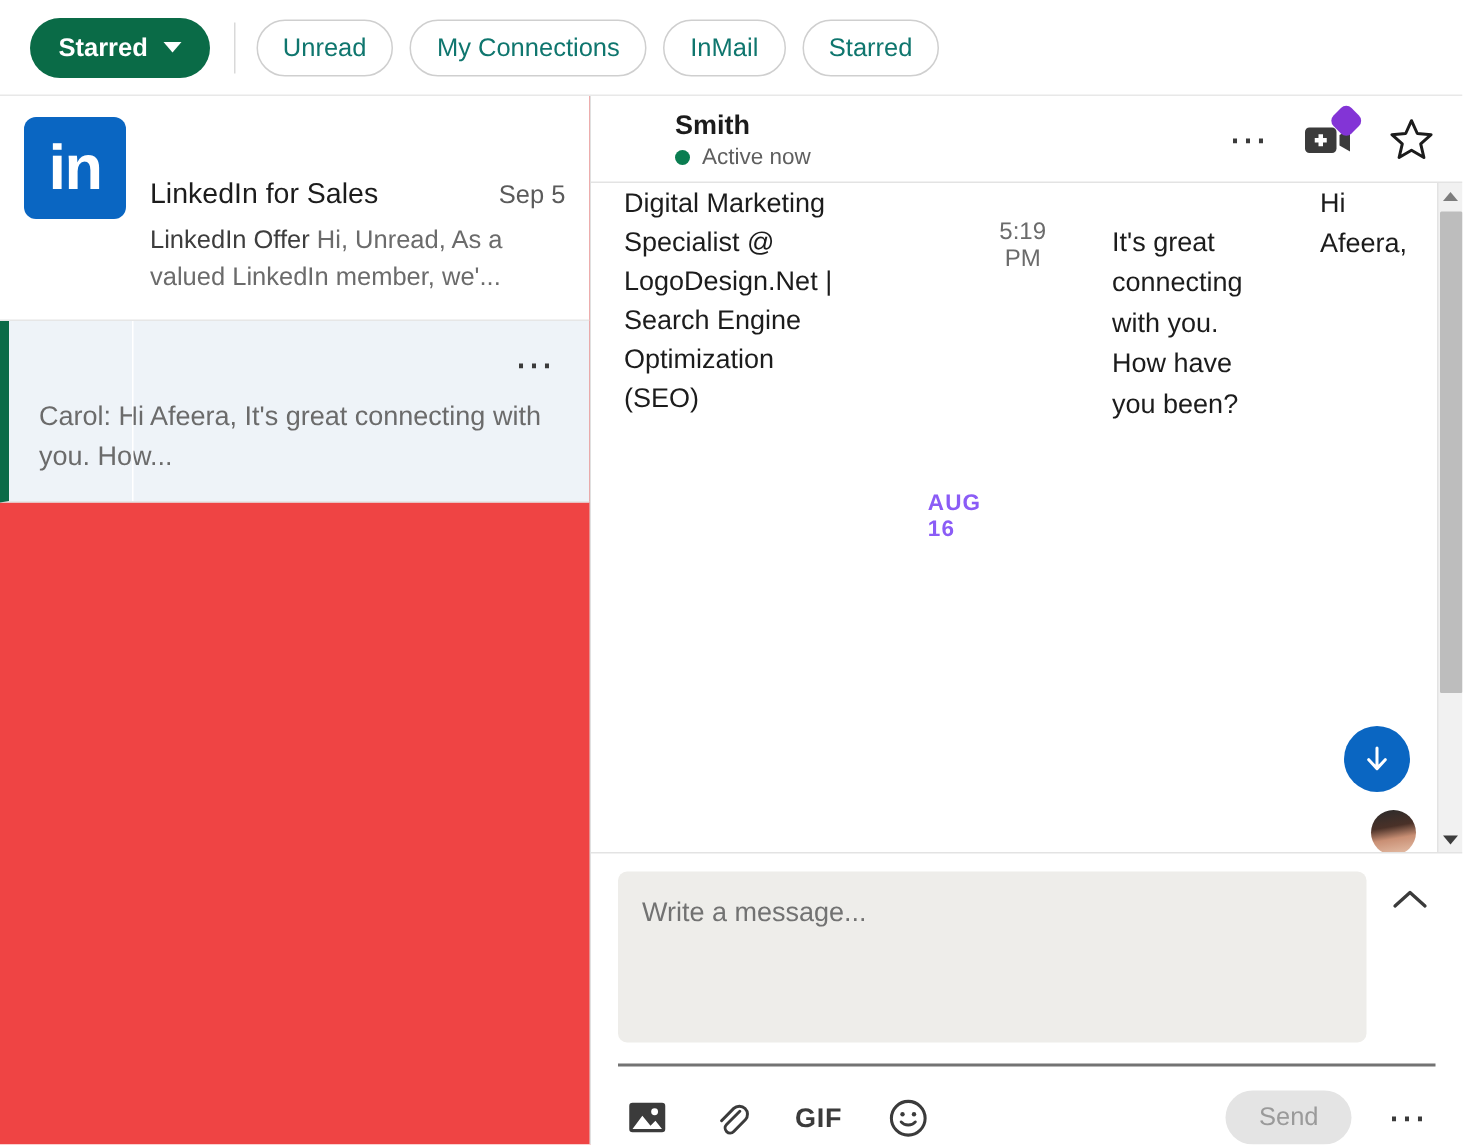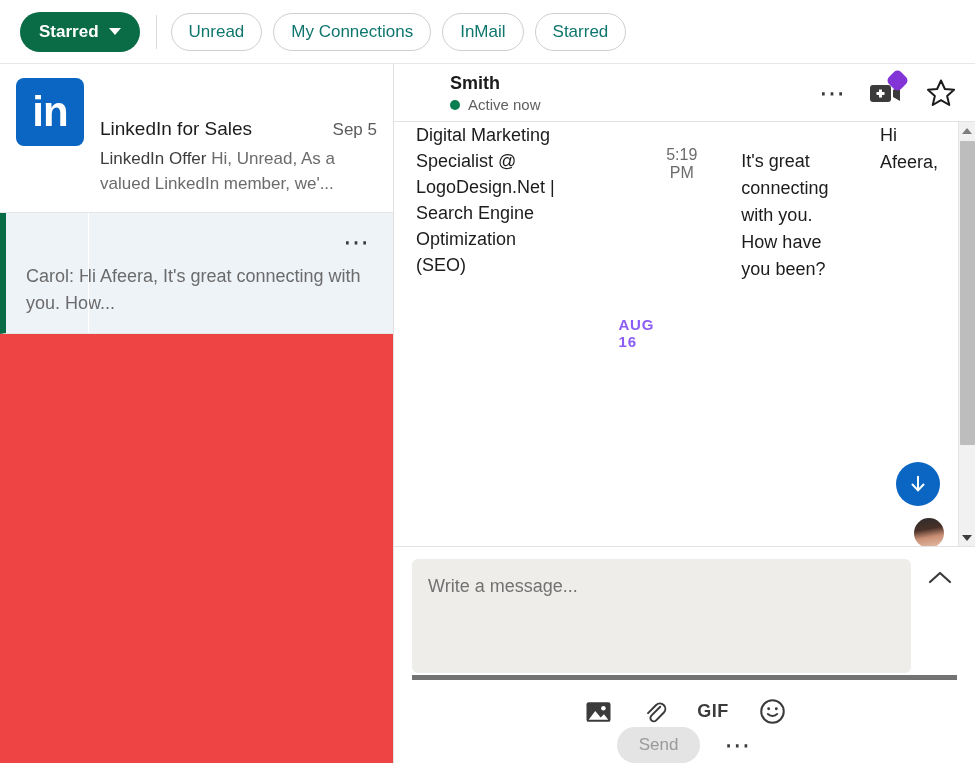--- a/index.html
+++ b/index.html
@@ -181,21 +181,21 @@
     font-family: "Liberation Sans", sans-serif;
   }
   .msgbox::placeholder { color: #727272; }
   .collapse-btn {
     background: none; border: none; cursor: pointer;
     padding: 10px 4px 0 10px; display: flex; align-items: flex-start;
   }
   .toolbar {
     display: flex; align-items: center;
     padding: 16px 2px 0 4px;
-    border-top: 5px solid #737373; margin-top: 2px; flex-direction: column;
+    border-top: 2px solid #737373; margin-top: 14px;
   }
   .tool-left { display: flex; align-items: center; gap: 26px; flex: 1 1 auto; }
   .gif-txt { font-size: 18px; font-weight: 700; color: #3b3b3b; letter-spacing: 0.5px; }
   .send-btn {
     height: 36px; padding: 0 22px; border: none; border-radius: 18px;
     background: #e4e4e4; color: #9a9a9a; font-size: 17px;
     font-family: "Liberation Sans", sans-serif; cursor: default;
   }
   .tool-right { display: flex; align-items: center; gap: 22px; flex: 0 0 auto; }
 </style>

